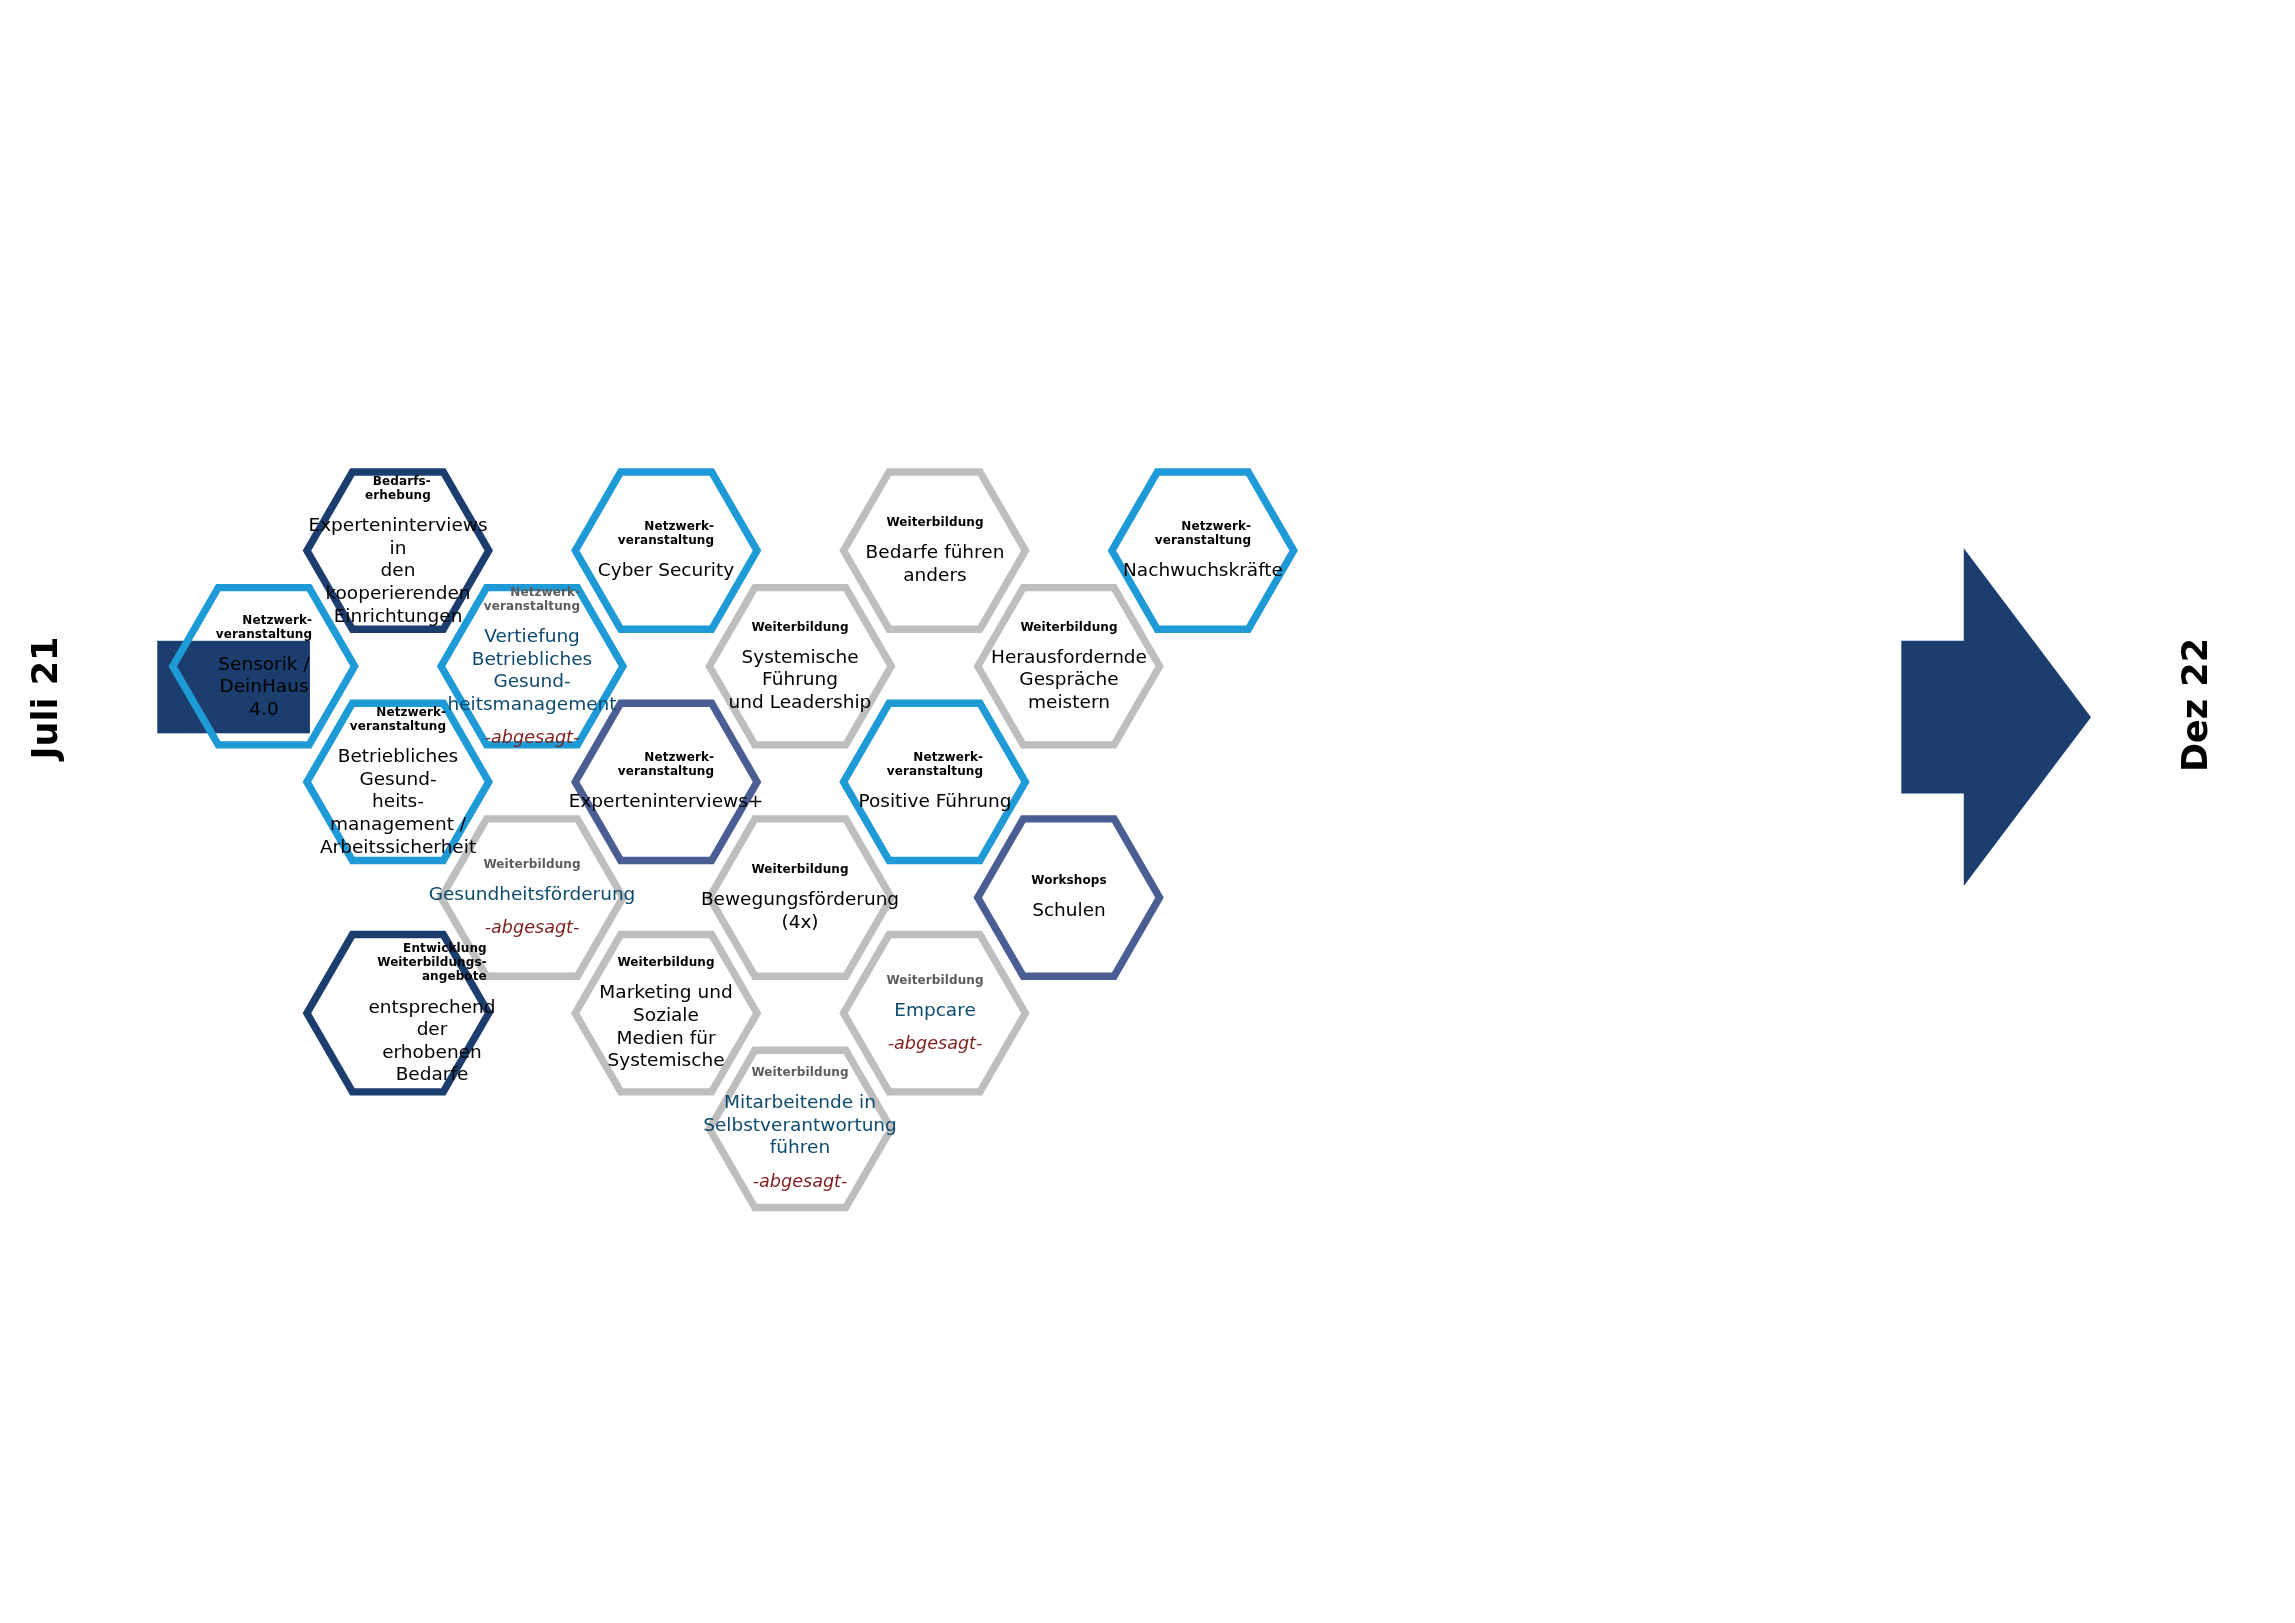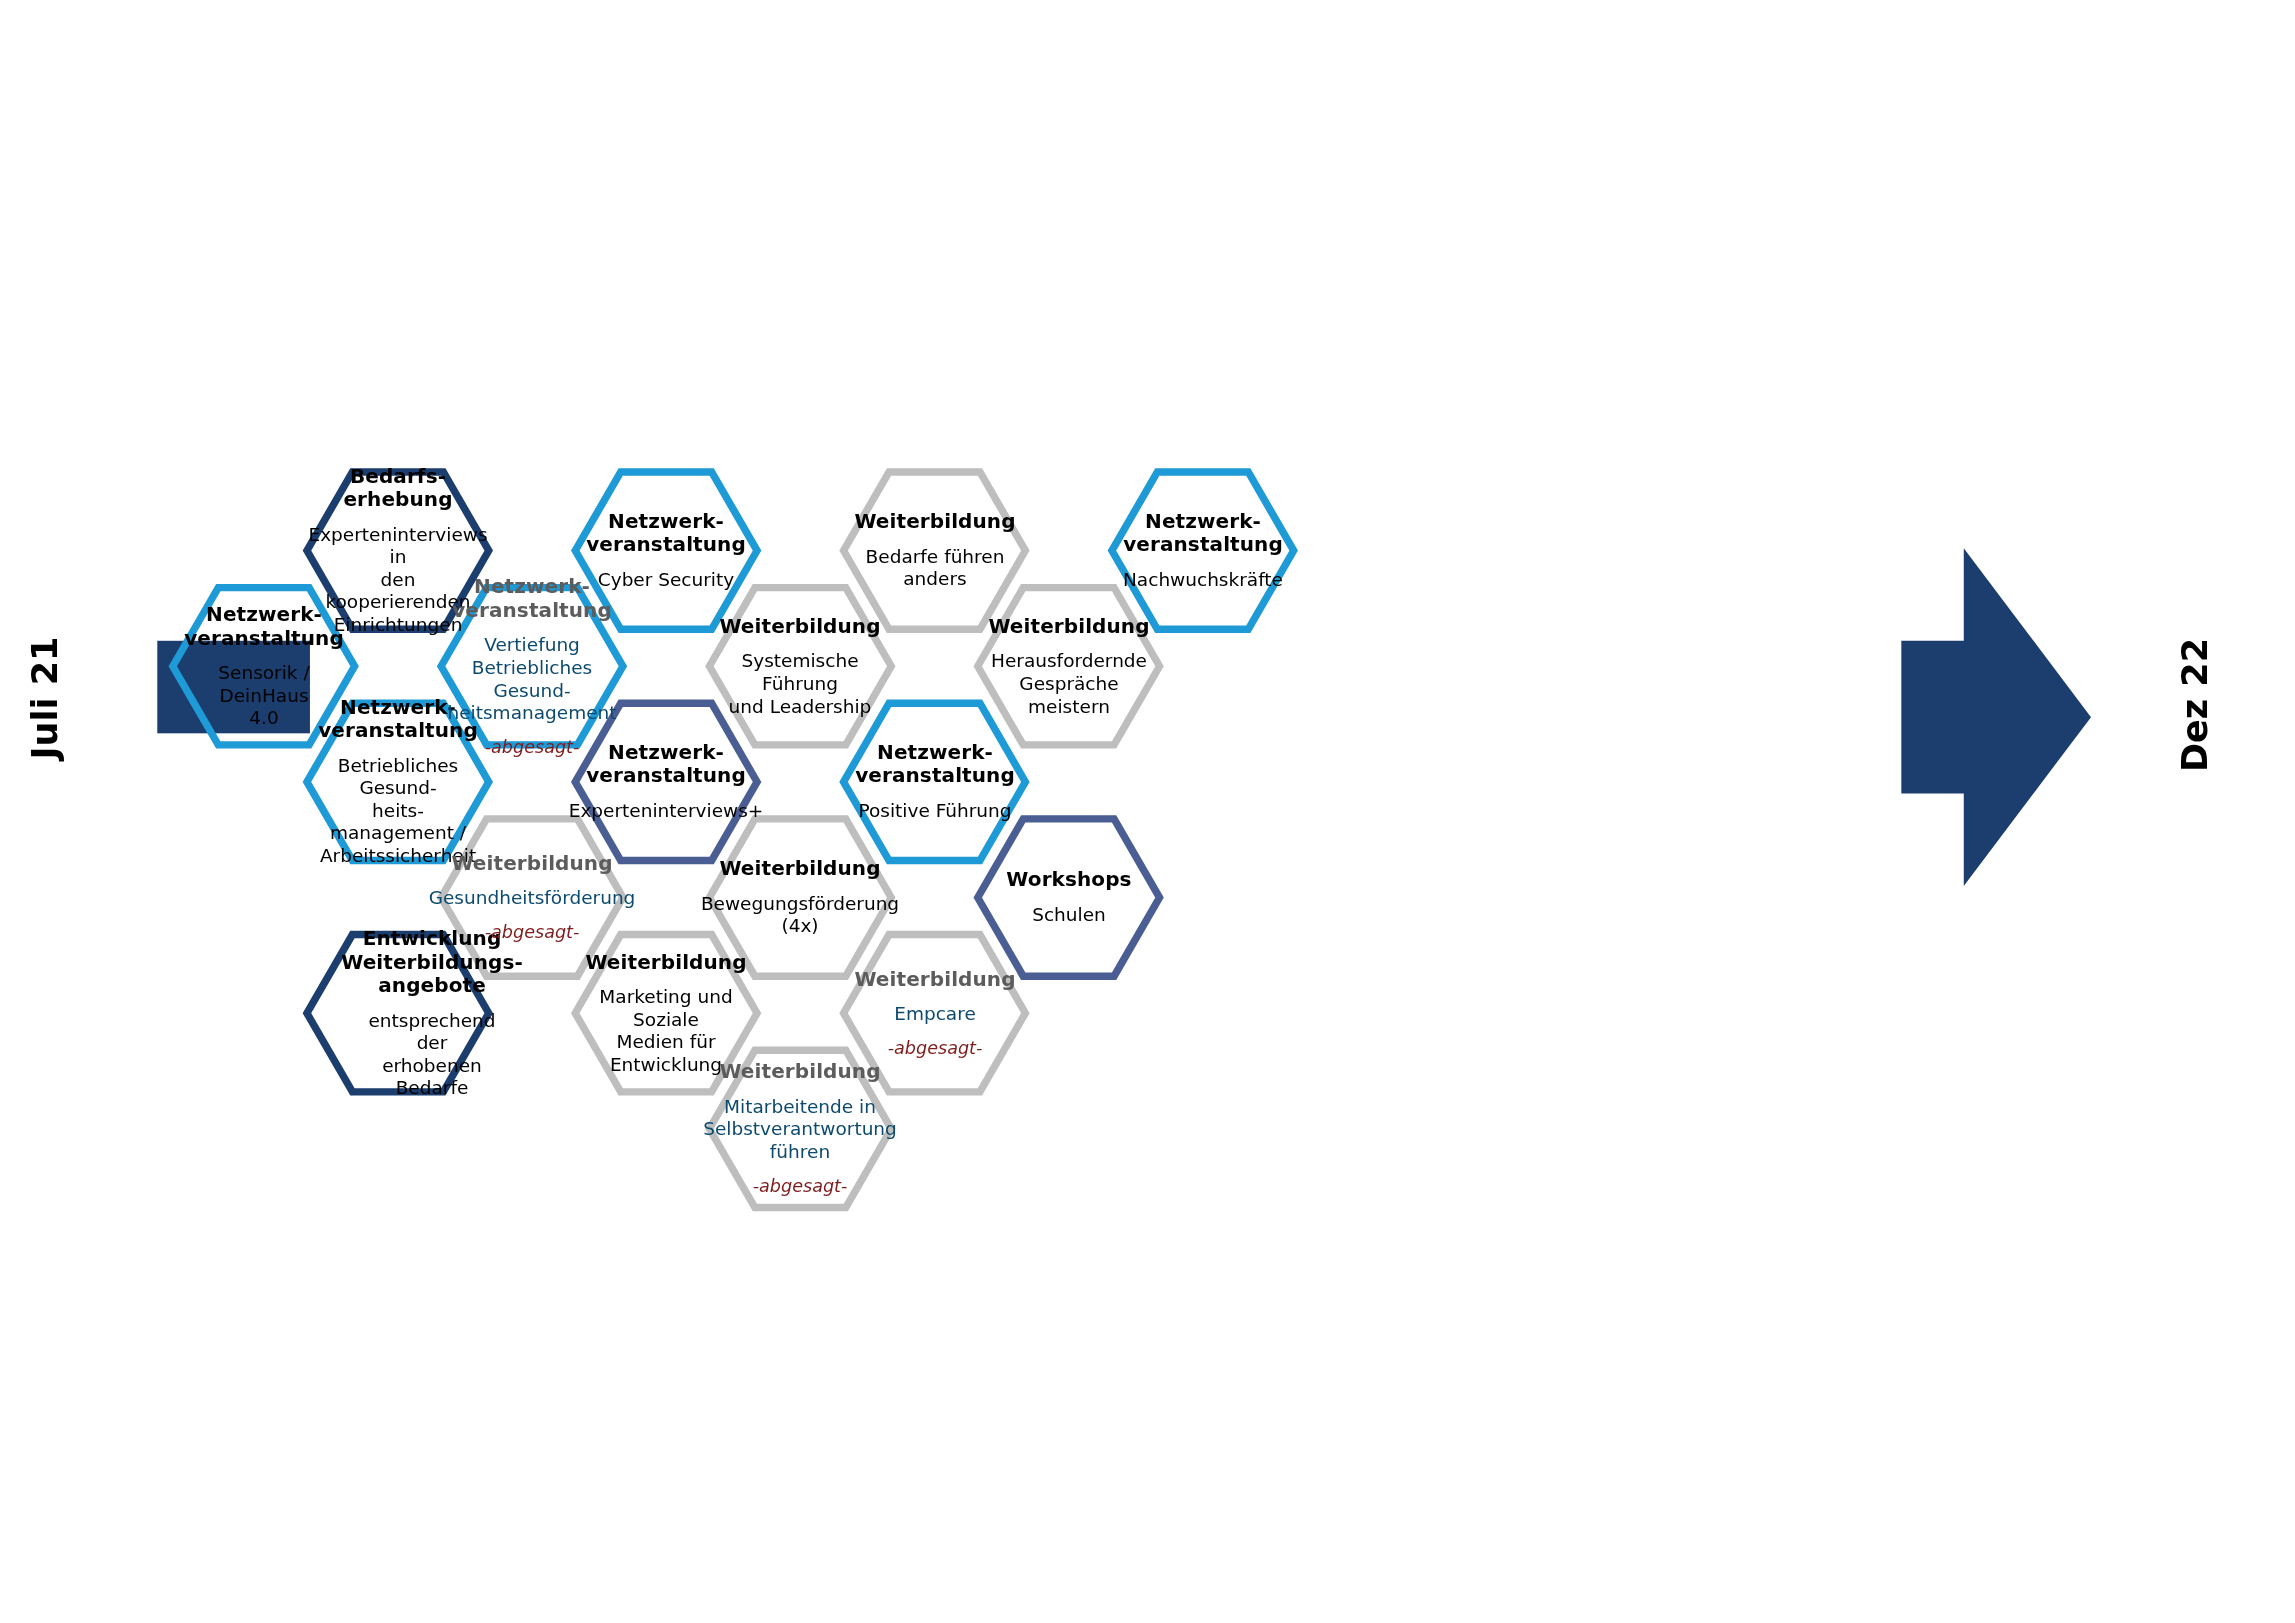--- a/index.html
+++ b/index.html
@@ -12,24 +12,25 @@
 
   .hexlabel{
     position:absolute;
     display:flex;flex-direction:column;align-items:center;justify-content:center;
     text-align:center;
     box-sizing:border-box;
     pointer-events:none;
   }
   .hx-title{
     font-weight:bold;
-    font-size:20px;
+    font-size:12px;
     line-height:1.18;
     letter-spacing:0.1px;
     white-space:pre-line;
+    text-align:right;
   }
   .hx-sub{
     font-weight:normal;
     font-size:18.5px;
     line-height:1.22;
     margin-top:12px;
     white-space:pre-line;
     text-align:center;
   }
   .hx-note{
@@ -144,21 +145,21 @@
       </div>
       <div class="hexlabel state-active" style="left: 589px; top: 703px; width: 154px; height: 157px;">
         <div class="hx-title">Netzwerk-
 veranstaltung</div>
         <div class="hx-sub">Experteninterviews+</div>
       </div>
       <div class="hexlabel state-active" style="left: 589px; top: 935px; width: 154px; height: 157px;">
         <div class="hx-title">Weiterbildung</div>
         <div class="hx-sub">Marketing und Soziale
 Medien für
-Entwicklung</div>
+Systemische</div>
       </div>
       <div class="hexlabel state-active" style="left: 723px; top: 588px; width: 154px; height: 157px;">
         <div class="hx-title">Weiterbildung</div>
         <div class="hx-sub">Systemische Führung
 und Leadership</div>
       </div>
       <div class="hexlabel state-active" style="left: 723px; top: 819px; width: 154px; height: 157px;">
         <div class="hx-title">Weiterbildung</div>
         <div class="hx-sub">Bewegungsförderung
 (4x)</div>

